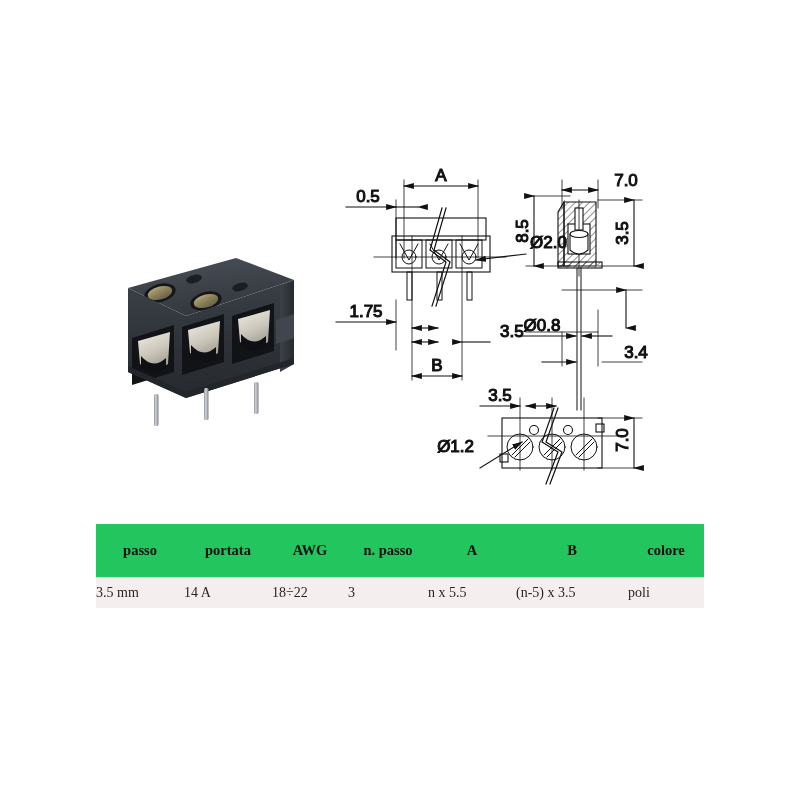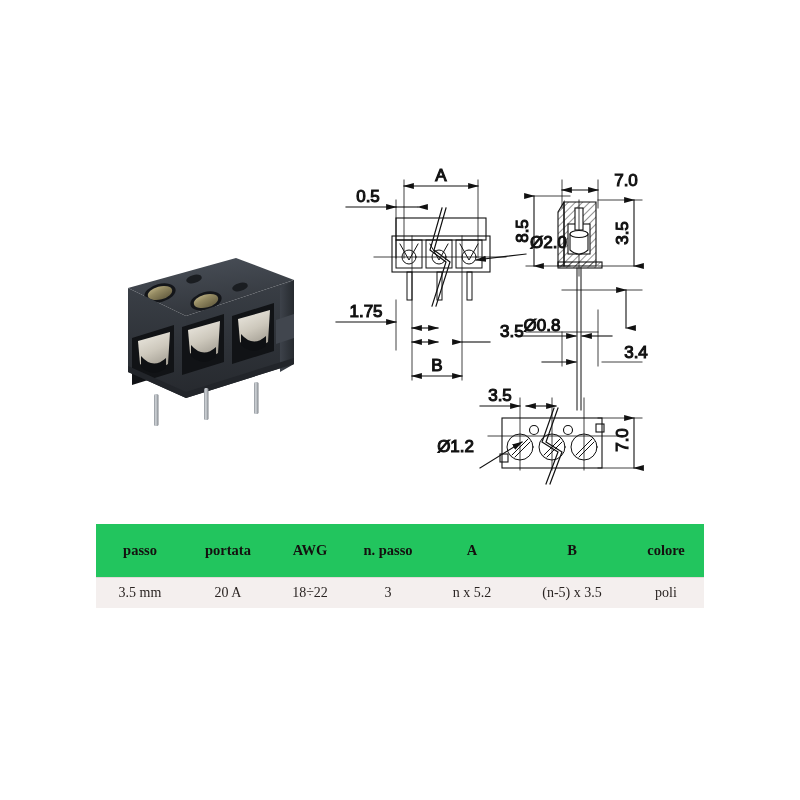--- a/index.html
+++ b/index.html
@@ -54,21 +54,21 @@
     border: none;
     margin-top: 30px;
   }
   #spec-table tbody td {
     background: #f4efee;
     font-weight: normal;
     font-size: 14px;
     color: #2a2422;
     height: 30px;
     vertical-align: middle;
-    text-align: center;
+    text-align: left;
     padding: 0;
     border: none;
     border-top: 1px solid #e2d9d7;
   }
   .col-passo   { width: 88px; }
   .col-portata { width: 88px; }
   .col-awg     { width: 76px; }
   .col-poli    { width: 80px; }
   .col-a       { width: 88px; }
   .col-b       { width: 112px; }
@@ -351,21 +351,21 @@
       <th class="col-awg">AWG</th>
       <th class="col-poli">n. passo</th>
       <th class="col-a">A</th>
       <th class="col-b">B</th>
       <th class="col-colore">colore</th>
     </tr>
   </thead>
   <tbody>
     <tr>
       <td>3.5 mm</td>
-      <td>20 A</td>
+      <td>14 A</td>
       <td>18÷22</td>
       <td>3</td>
-      <td>n x 5.2</td>
+      <td>n x 5.5</td>
       <td>(n-5) x 3.5</td>
       <td>poli</td>
     </tr>
   </tbody>
 </table>
 
 </body></html>

